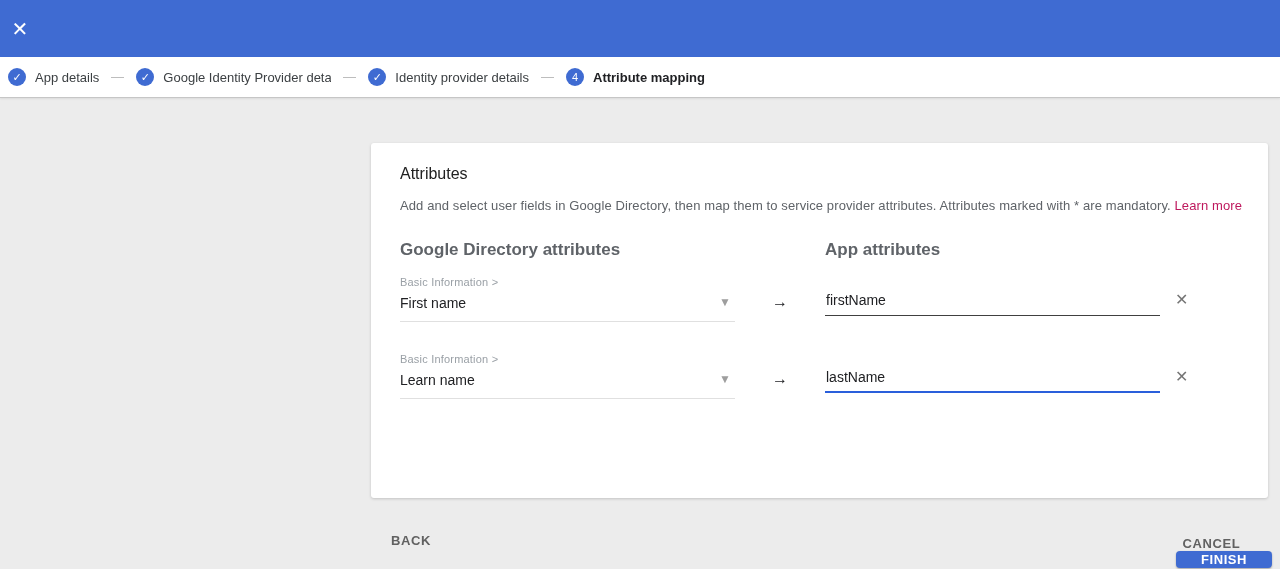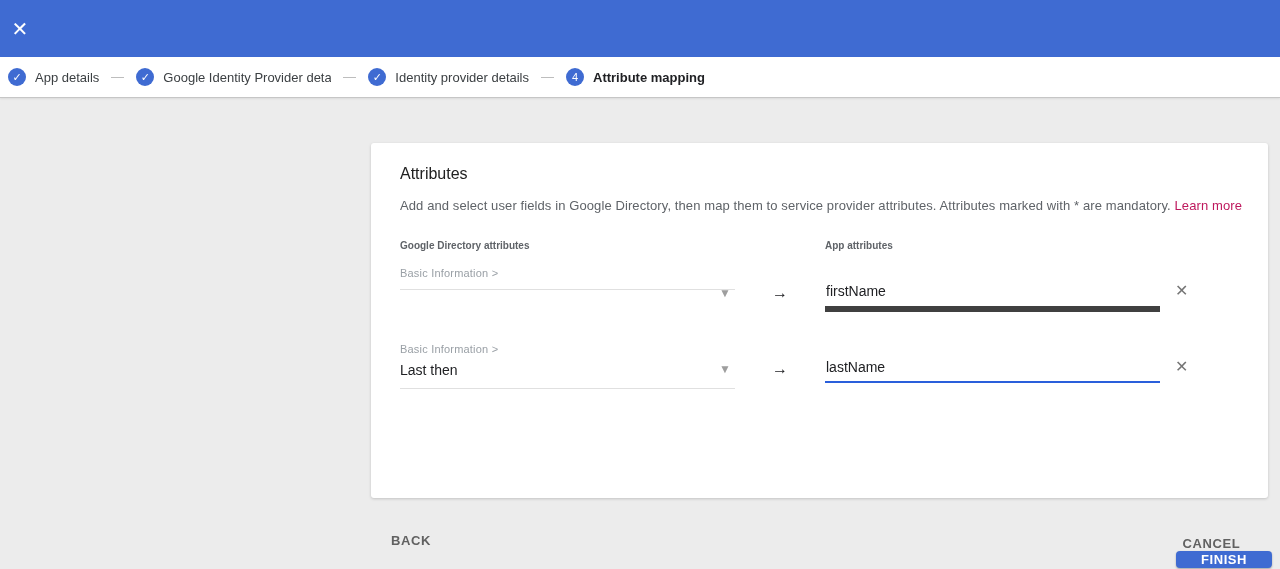--- a/index.html
+++ b/index.html
@@ -86,21 +86,21 @@
     margin-top:15px;
     font-size:13px;
     color:#5f6368;
     letter-spacing:0.1px;
   }
   .learn-more-link { color:#be185d; cursor:pointer; text-decoration:none; }
 
   .col-headers {
     display:flex;
     margin-top:27px;
-    font-size:10px;
+    font-size:17px;
     font-weight:700;
     color:#5f6368;
   }
   .col-left { width:425px; }
 
   .rows { margin-top:16px; }
   .mapping-row { display:flex; align-items:flex-start; margin-bottom:31px; }
 
   .gd-select {
     width:335px;
@@ -125,21 +125,21 @@
     padding-top:17px;
     font-size:16px;
     color:#202124;
     flex:none;
   }
 
   .app-attr { width:335px; padding-top:15px; }
   .app-attr input {
     width:100%;
     border:none;
-    border-bottom:6px solid #404040;
+    border-bottom:1px solid #404040;
     font-size:14px;
     color:#202124;
     padding:0 0 7px 1px;
     outline:none;
     background:transparent;
     font-family:"Liberation Sans", sans-serif;
   }
   .app-attr.focused input {
     border-bottom:2px solid #2a5fdb;
     padding-bottom:6px;
@@ -260,33 +260,34 @@
   <div class="col-headers">
     <div class="col-left">Google Directory attributes</div>
     <div class="col-right">App attributes</div>
   </div>
 
   <div class="rows">
 
     <div class="mapping-row">
       <div class="gd-select">
         <div class="select-category">Basic Information &gt;</div>
+        <div class="select-value">First name</div>
         <div class="dropdown-arrow-wrap">▼</div>
       </div>
       <div class="map-arrow">→</div>
       <div class="app-attr">
         <input type="text" value="firstName" style="">
       </div>
       <div class="remove-btn">✕</div>
     </div>
 
     <div class="mapping-row">
       <div class="gd-select">
         <div class="select-category">Basic Information &gt;</div>
-        <div class="select-value">Last then</div>
+        <div class="select-value">Learn name</div>
         <div class="dropdown-arrow-wrap">▼</div>
       </div>
       <div class="map-arrow">→</div>
       <div class="app-attr focused">
         <input type="text" value="lastName" style="">
       </div>
       <div class="remove-btn">✕</div>
     </div>
 
   </div>

